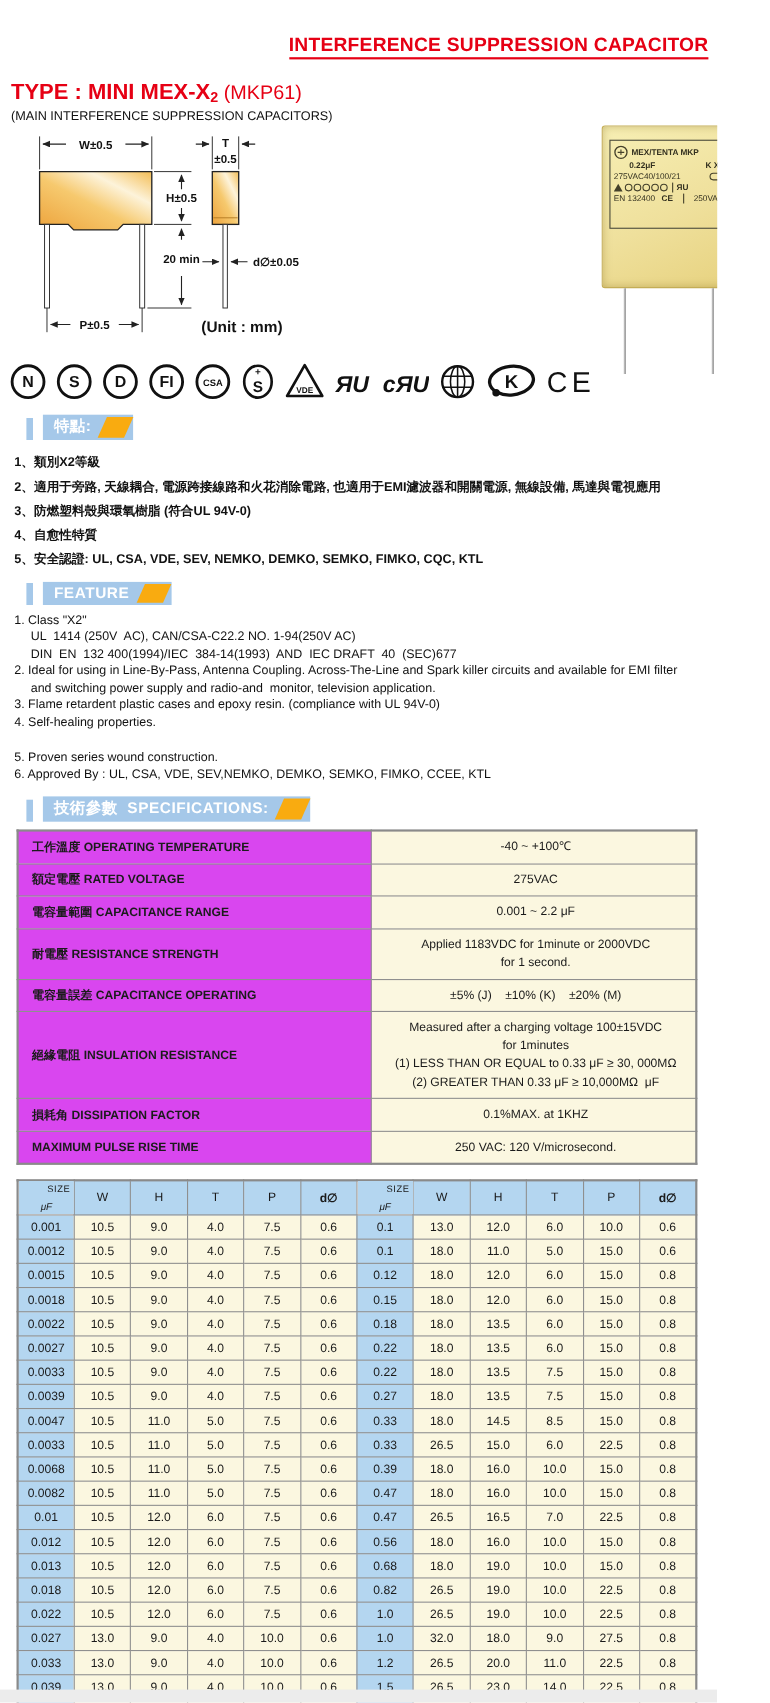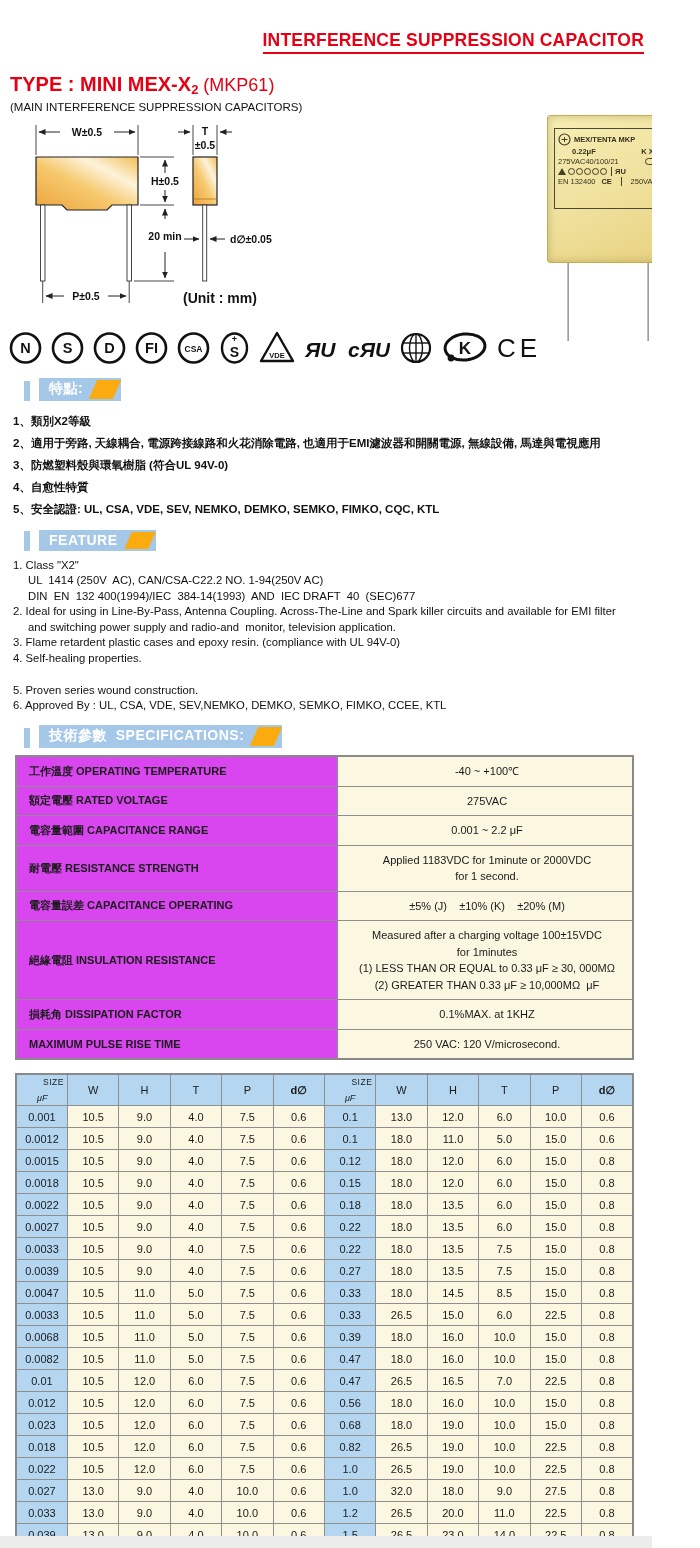--- a/index.html
+++ b/index.html
@@ -582,21 +582,21 @@
           <td class="val">7.5</td>
           <td class="val">0.6</td>
           <td class="mu">0.56</td>
           <td class="val">18.0</td>
           <td class="val">16.0</td>
           <td class="val">10.0</td>
           <td class="val">15.0</td>
           <td class="val">0.8</td>
         </tr>
         <tr>
-          <td class="mu">0.023</td>
+          <td class="mu">0.013</td>
           <td class="val">10.5</td>
           <td class="val">12.0</td>
           <td class="val">6.0</td>
           <td class="val">7.5</td>
           <td class="val">0.6</td>
           <td class="mu">0.68</td>
           <td class="val">18.0</td>
           <td class="val">19.0</td>
           <td class="val">10.0</td>
           <td class="val">15.0</td>

